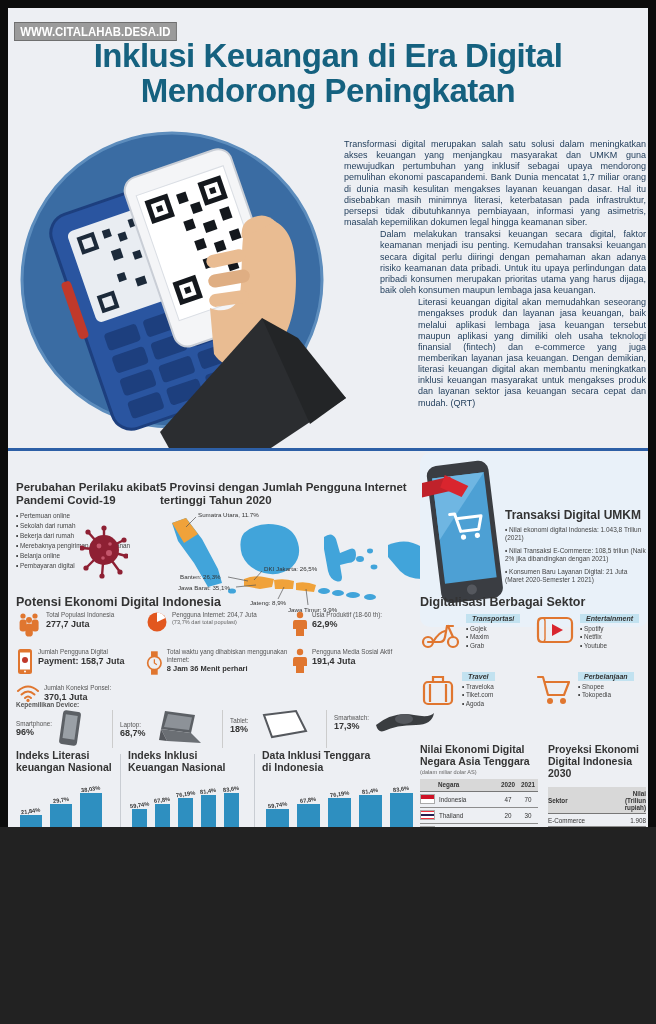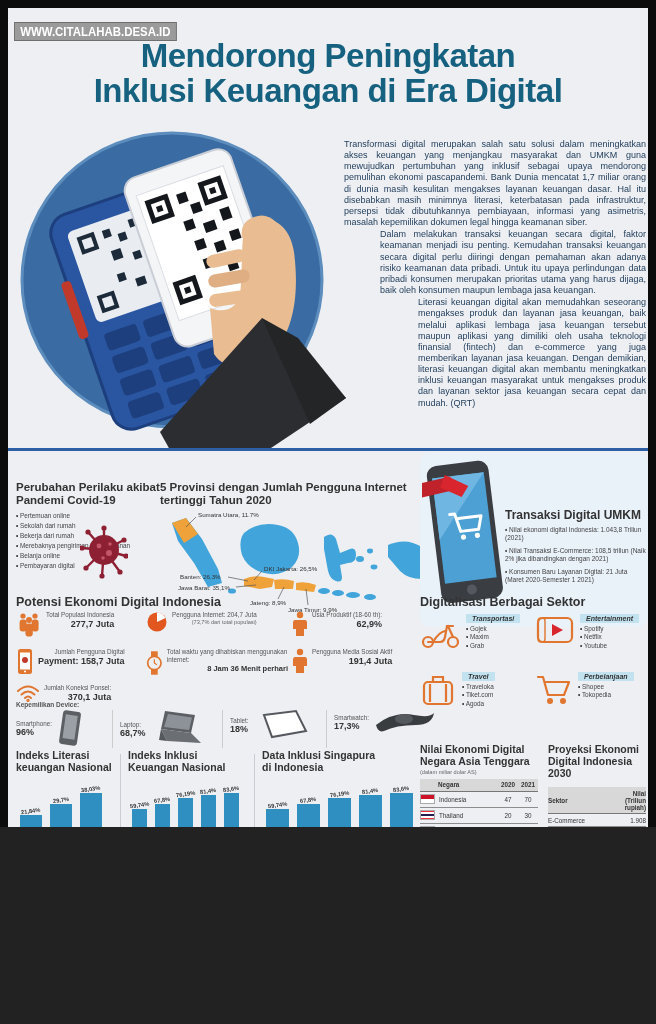--- a/index.html
+++ b/index.html
@@ -38,21 +38,21 @@
 
   .umkm-panel{position:absolute;left:412px;top:445px;width:228px;height:174px;background:#e9f1f9;border-radius:10px;}
   .phone-svg{position:absolute;left:414px;top:449px;}
   .umkm-body{position:absolute;left:497px;top:500px;width:142px;}
   .umkm-body h3{font-size:12px;font-weight:bold;color:#333;margin:0 0 4px;}
   .u-item{font-size:6.5px;color:#444;margin:4px 0;line-height:1.3;}
   .u-item::before{content:"• ";font-weight:bold;}
 
   .potensi-h{position:absolute;left:8px;top:587px;font-size:12.5px;font-weight:bold;color:#333;}
   .stat{position:absolute;display:flex;gap:4px;align-items:flex-start;}
-  .stat .txt{display:flex;flex-direction:column;align-items:flex-end;}
+  .stat .txt{display:flex;flex-direction:column;}
   .stat .l1{font-size:6.3px;color:#555;line-height:1.25;}
   .stat .l2{font-size:9px;font-weight:bold;color:#333;line-height:1.2;}
   .stat .l2.small{font-size:5.6px;font-weight:normal;color:#666;}
   .dev-label{position:absolute;left:8px;top:693px;font-size:6.5px;font-weight:bold;color:#555;}
   .dev{position:absolute;top:701px;display:flex;gap:5px;align-items:center;}
   .dev .dn{font-size:6.3px;color:#555;}
   .dev .dv{font-size:9px;font-weight:bold;color:#333;}
   .dev-sep{position:absolute;top:702px;width:1px;height:38px;background:#ccc;}
 
   .sektor-h{position:absolute;left:412px;top:587px;font-size:12.5px;font-weight:bold;color:#333;}
@@ -119,22 +119,22 @@
 </style>
 </head>
 <body>
 
 <div class="frame">
 <div class="page">
 
   <div class="watermark">WWW.CITALAHAB.DESA.ID</div>
 
   <div class="title">
+    <div>Inklusi Keuangan di Era Digital</div>
     <div>Mendorong Peningkatan</div>
-    <div>Inklusi Keuangan di Era Digital</div>
   </div>
 
   <svg class="hero-svg" width="336" height="348" viewBox="0 0 336 348">
     <ellipse cx="162" cy="178" rx="150" ry="147" fill="#3a6ca3"></ellipse>
     <ellipse cx="162" cy="178" rx="150" ry="147" fill="none" stroke="#5d8dbd" stroke-width="3"></ellipse>
     <g transform="rotate(-19 150 200)">
       <rect x="68" y="86" width="152" height="226" rx="20" fill="#2a55a0"></rect>
       <rect x="68" y="86" width="152" height="226" rx="20" fill="none" stroke="#1d3f7e" stroke-width="3"></rect>
       <rect x="62" y="150" width="10" height="60" rx="4" fill="#c0392b"></rect>
       <rect x="84" y="104" width="120" height="96" rx="6" fill="#e9edf2"></rect>
@@ -586,21 +586,21 @@
           <div class="bar-year" style="width: 23px;">2020</div>
           <div class="bar-year" style="width: 23px;">2021</div>
         </div>
     <div class="note">
       <span>Keterangan:</span><br>
       <span>Berdasarkan survei nasional literasi dan inklusi keuangan 2019</span>
     </div>
   </div>
   <div class="vl" style="left:246px;top:746px;height:102px;"></div>
   <div class="chart" style="left:254px;top:742px;width:158px;">
-    <h4><span>Data Inklusi Singapura</span><br>
+    <h4><span>Data Inklusi Tenggara</span><br>
         <span>di Indonesia</span></h4>
     <div class="bars">
           <div class="bar-col" style="width: 31px;">
             <div class="bar-val">59,74%</div>
             <div class="bar" style="width: 23px; height: 40px; background: rgb(46, 143, 192);"></div>
           </div>
           <div class="bar-col" style="width: 31px;">
             <div class="bar-val">67,8%</div>
             <div class="bar" style="width: 23px; height: 45px; background: rgb(46, 143, 192);"></div>
           </div>

